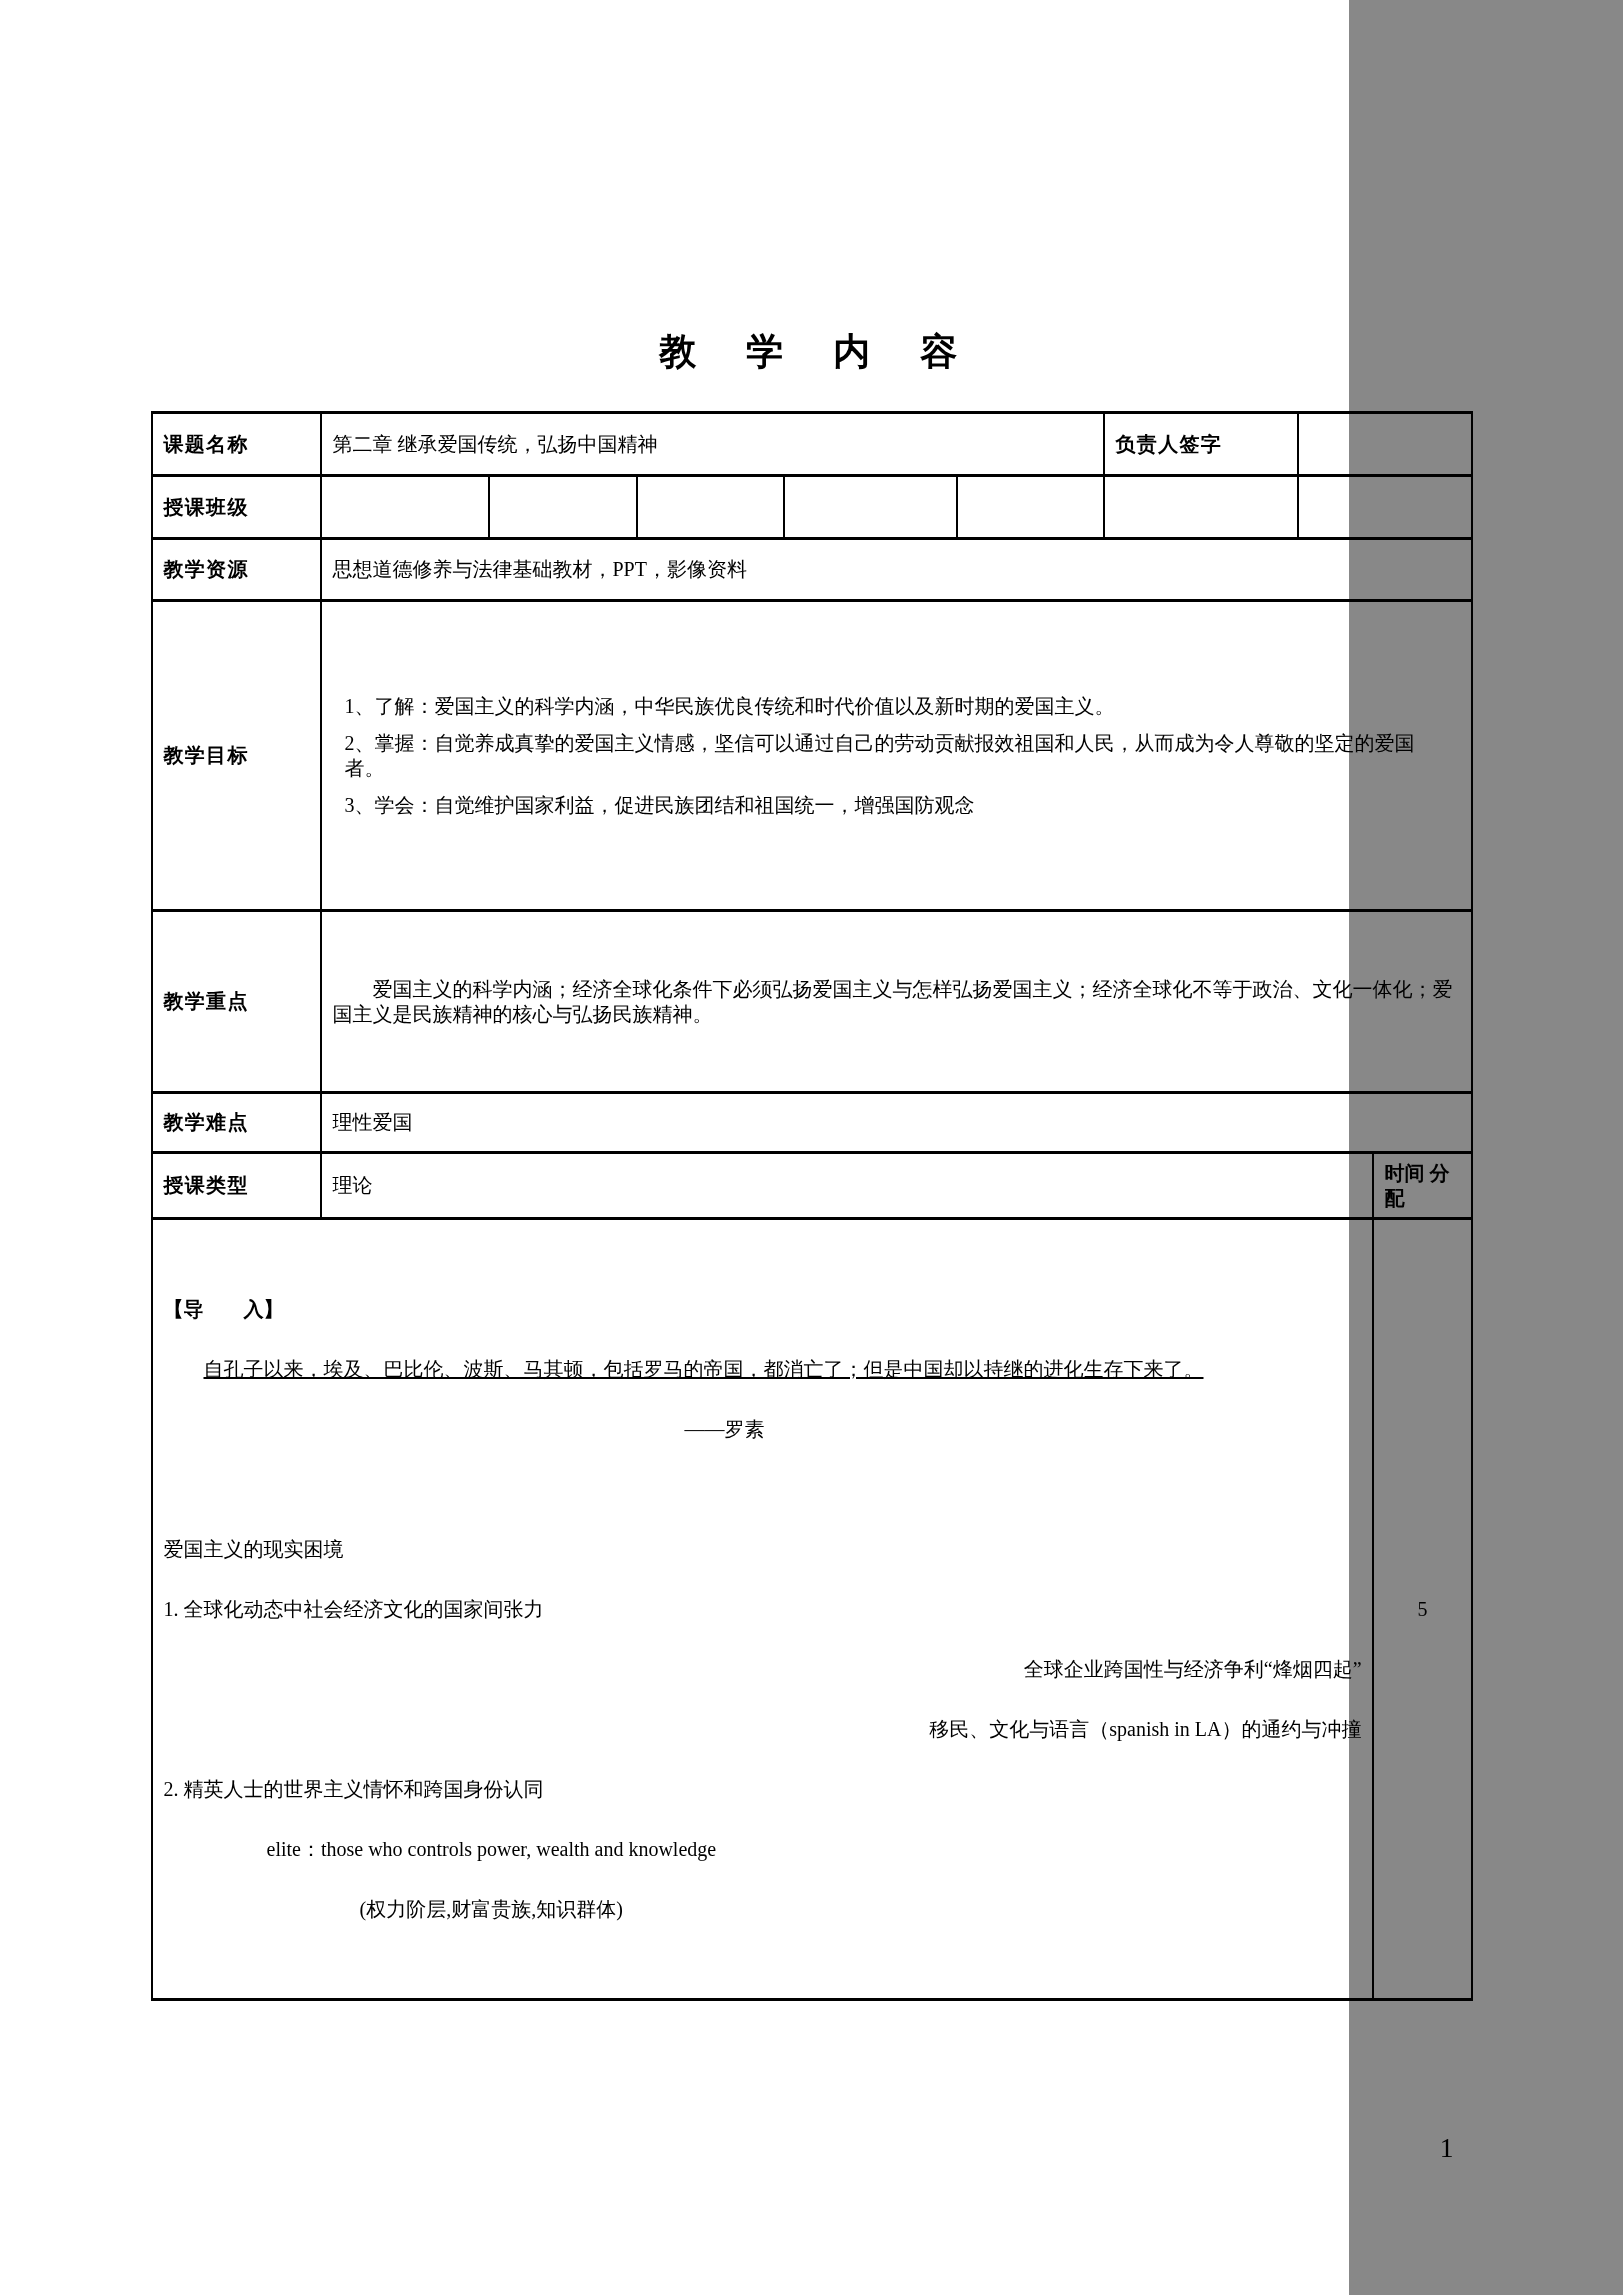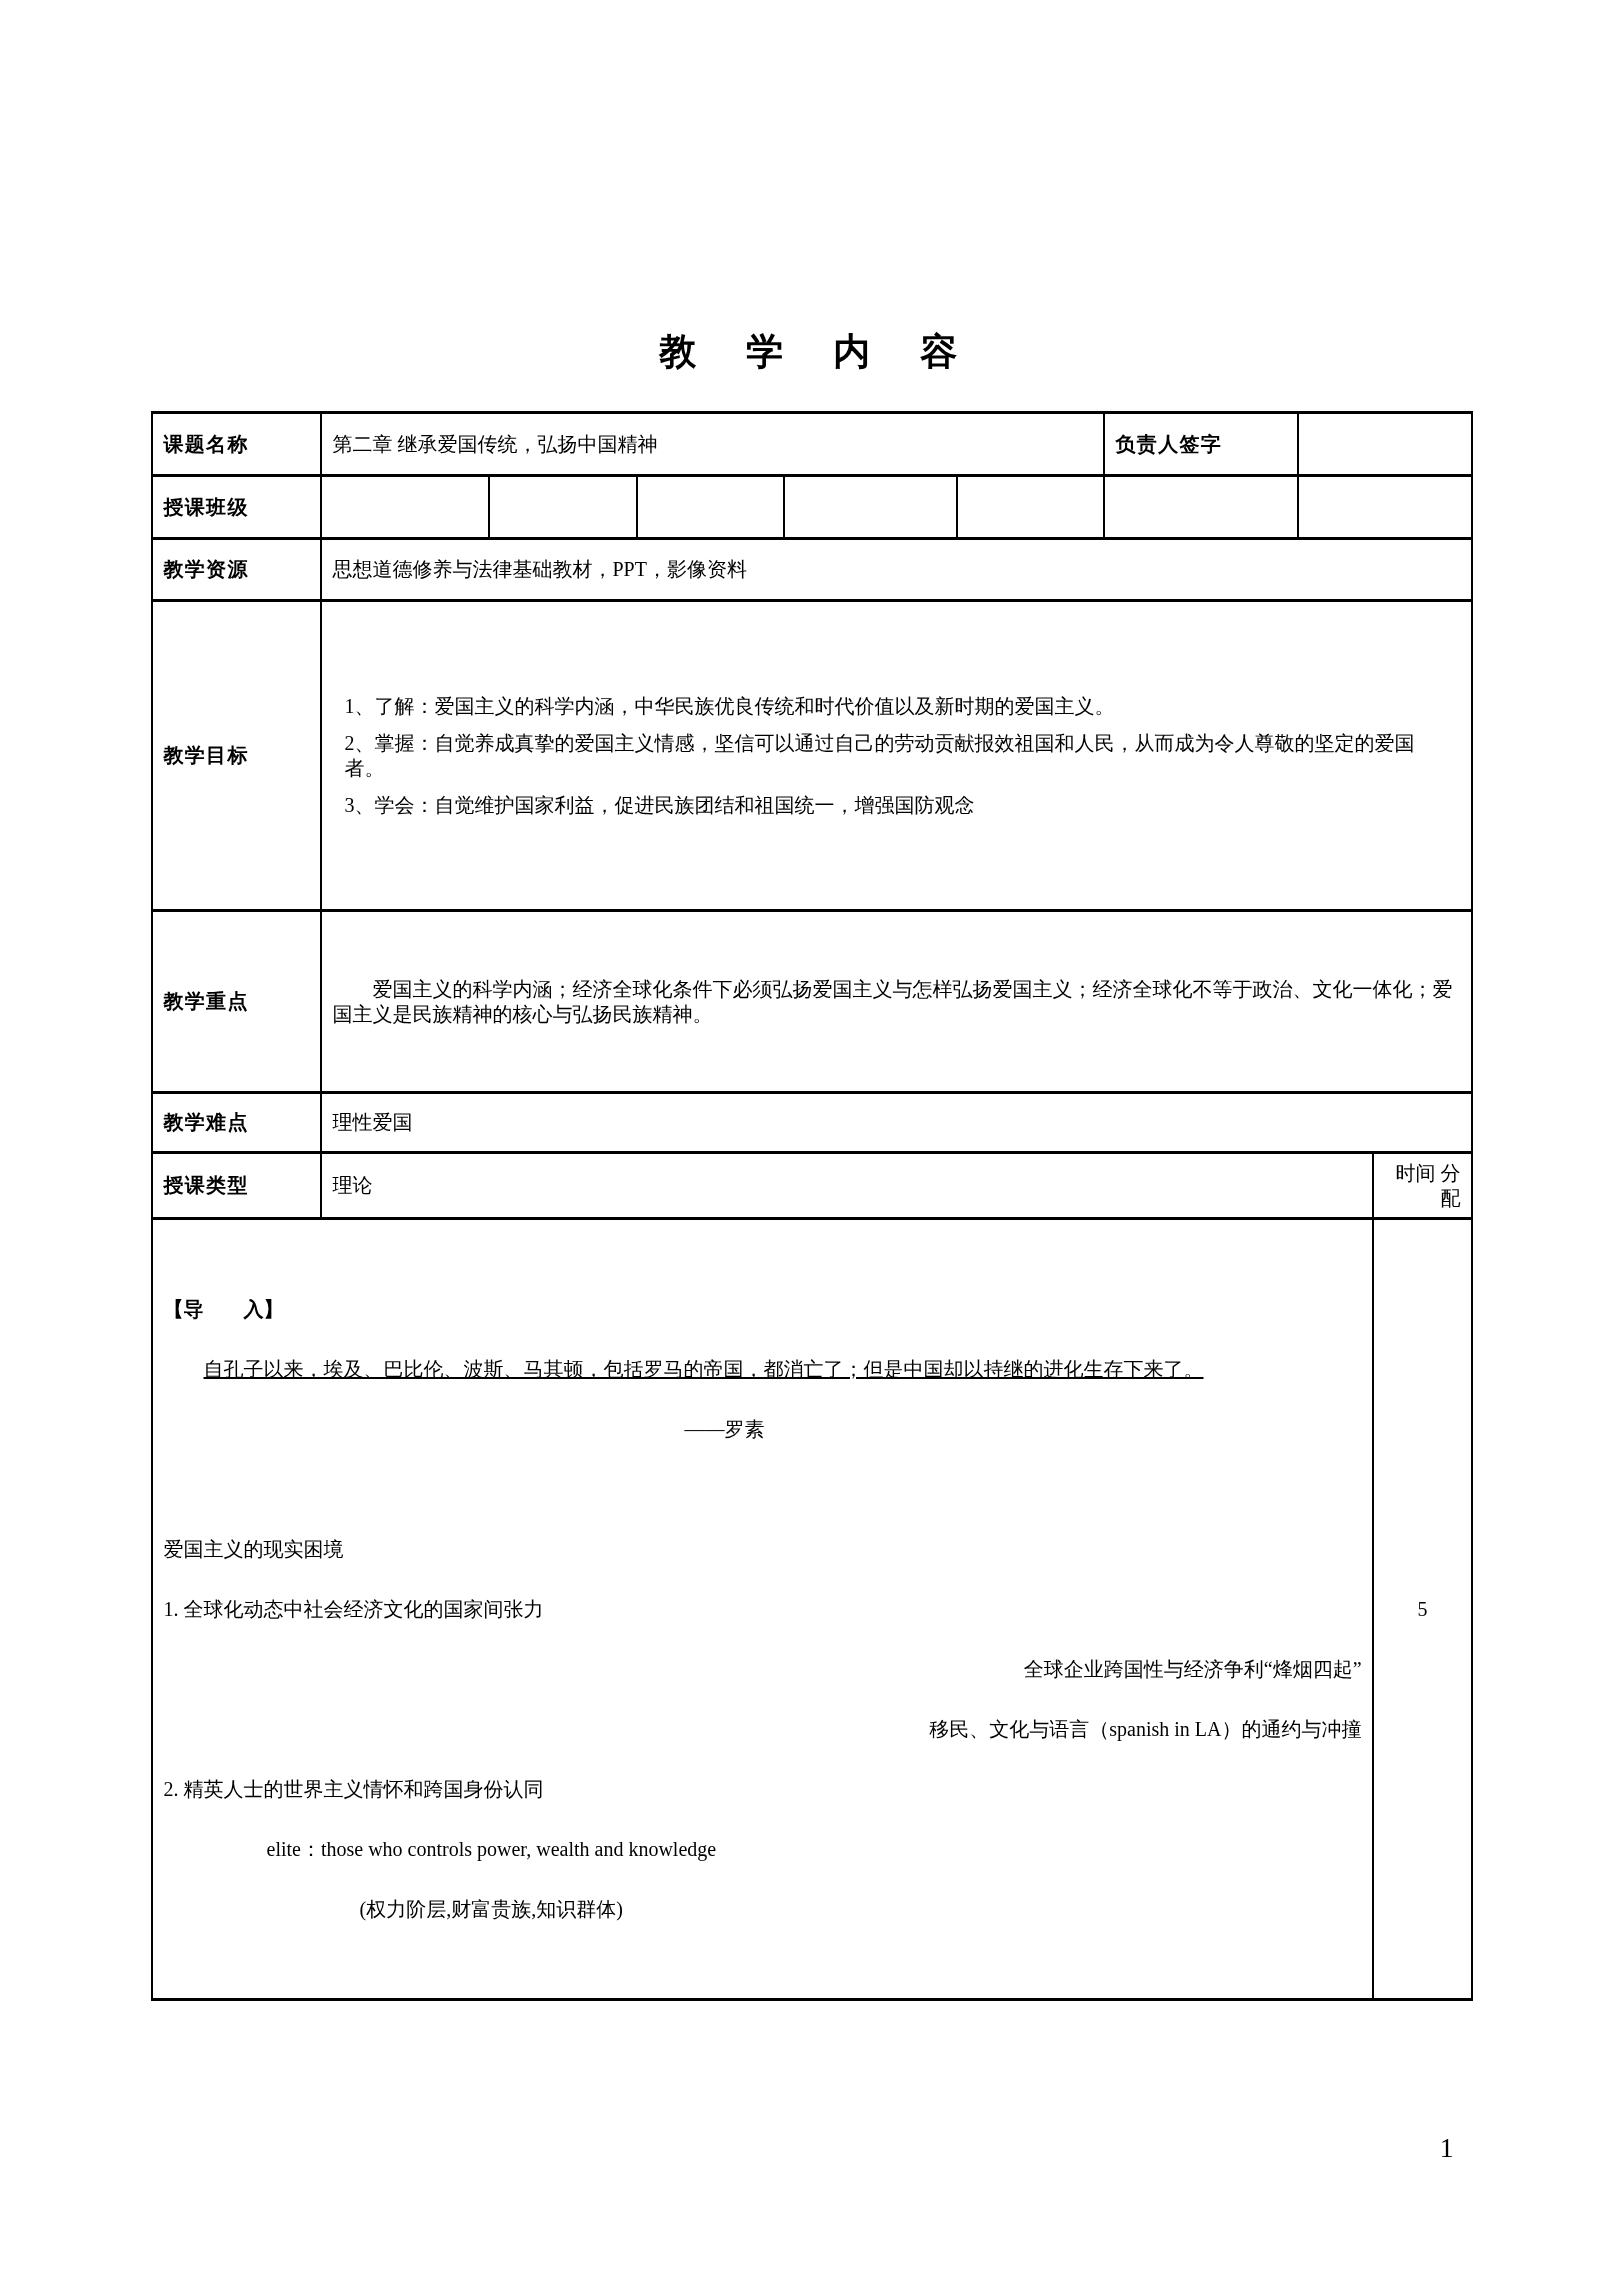--- a/index.html
+++ b/index.html
@@ -1,18 +1,18 @@
 <!DOCTYPE html>
 <html style="font-size:10.5px"><head>
 <meta charset="utf-8">
 <style>
   html,body{margin:0;padding:0;background:#888;}
   .page{
     position:relative;
-    width:1623px;height:2295px;
+    width:1349px;height:2295px;
     background:#ffffff;
     font-family:"Liberation Serif", serif;
     color:#000;
   }
   .doc-title{
     position:absolute;
     left:0;top:327px;width:1623px;
     text-align:center;
     font-family:"Liberation Sans", sans-serif;
     font-weight:700;
@@ -43,24 +43,24 @@
     font-weight:700;
     padding-left:7.9px;
     padding-right:2.6px;
     letter-spacing:1.3px;
   }
   td.val{}
   td.objectives-cell, td.focus-cell{line-height:62px;padding-top:1.3px;padding-bottom:1.3px;}
   td.objectives-cell p{margin:12px;}
   td.focus-cell p{margin:0;text-indent:2em;}
   td.time-hdr{
-    font-weight:400;
+    font-weight:700;
     font-size:29px;
     line-height:34px;
-    text-align:right;
+    text-align:left;
     padding:0 2.6px;
   }
   td.content-cell{
     vertical-align:top;
     padding-top:10.5px;
   }
   td.content-cell .ln{
     line-height:60px;
     white-space:nowrap;
   }

